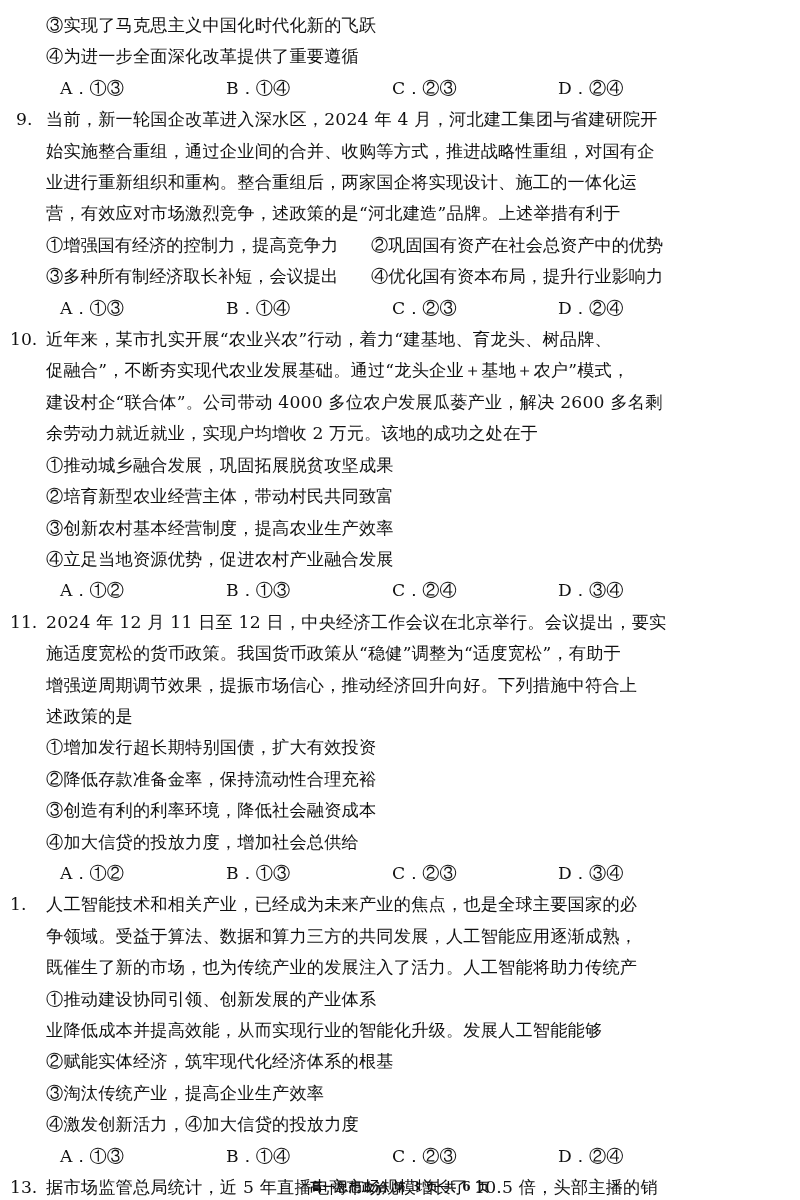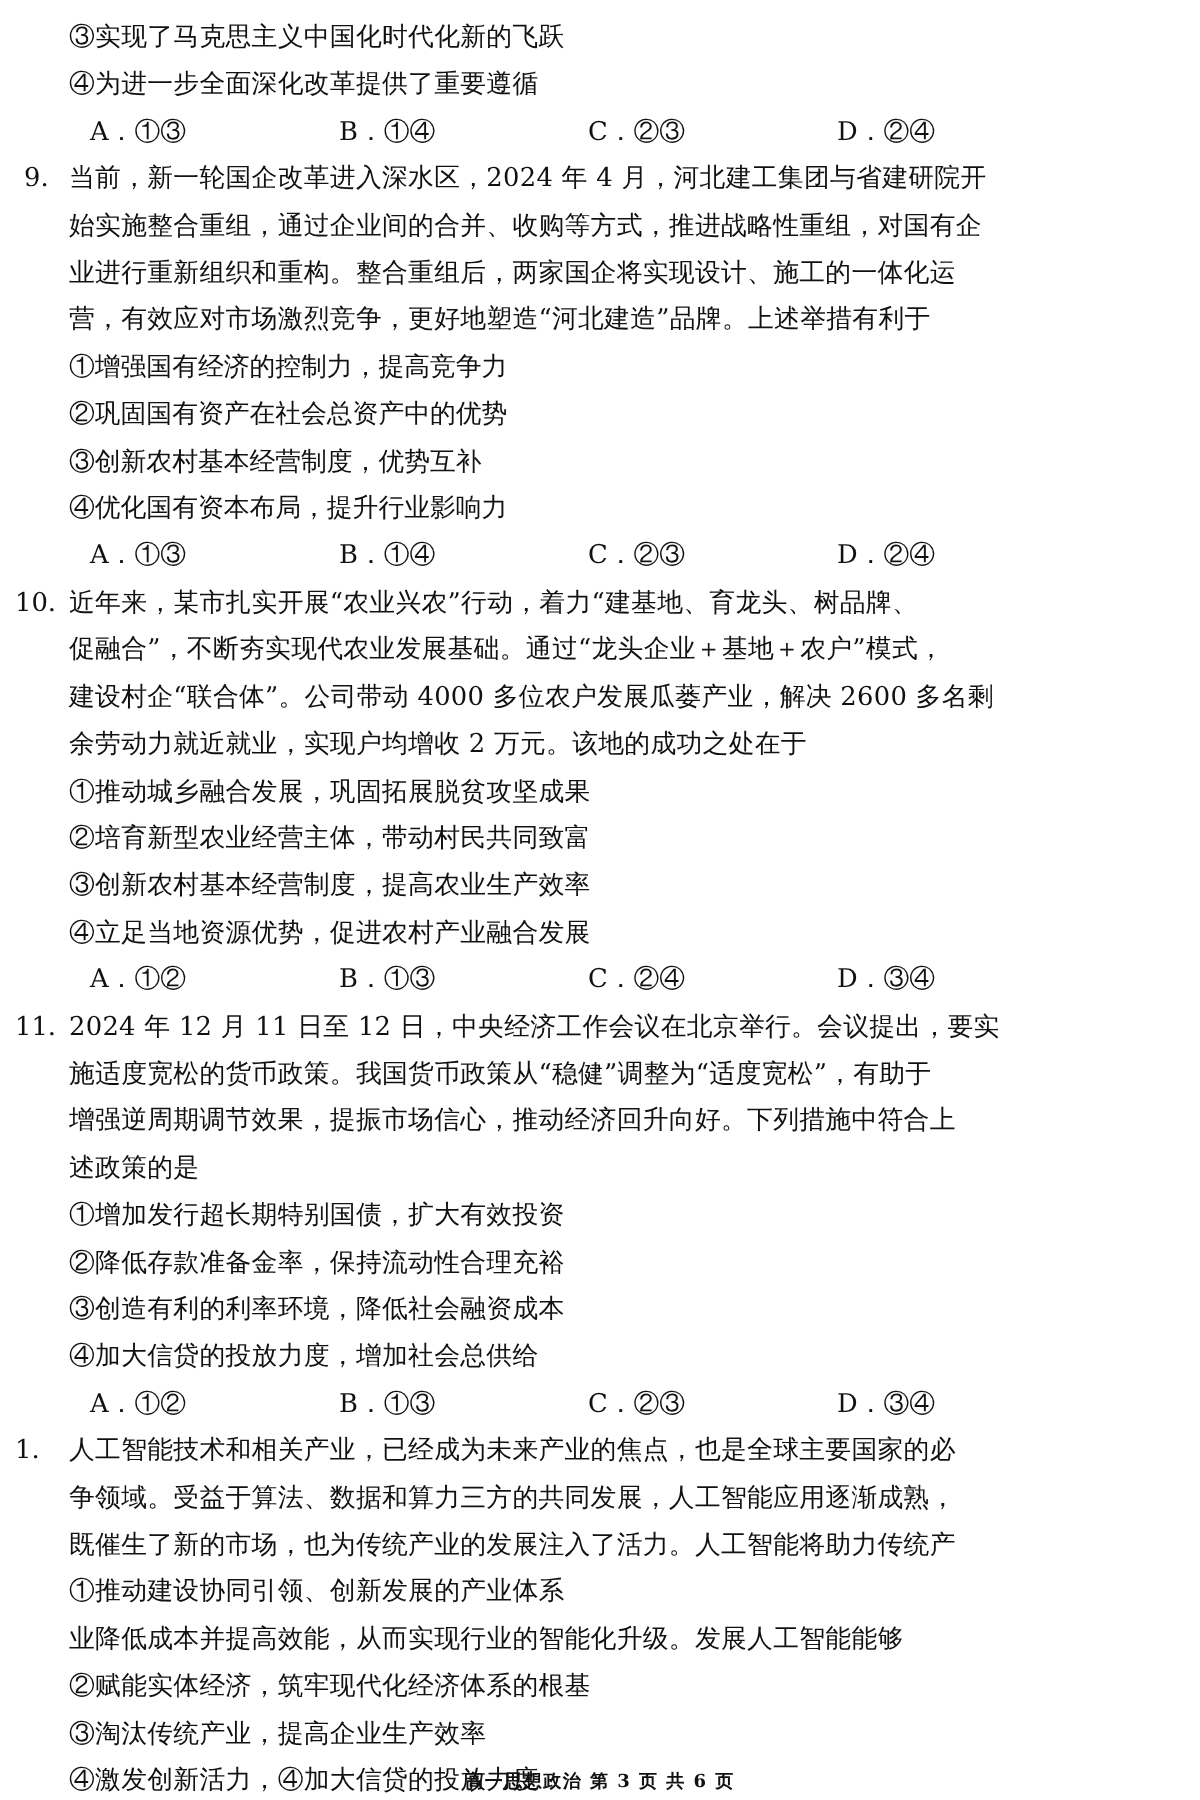--- a/index.html
+++ b/index.html
@@ -57,21 +57,20 @@
   }
   .optA { width: 166px; padding-left: 14px; }
   .optB { width: 166px; }
   .optC { width: 166px; }
   .optD { width: 140px; }
   .sub-two {
     display: flex;
     font-size: 17.2px;
     line-height: 31.4px;
     white-space: pre;
-    flex-direction: column;
   }
   .sub-two .left { width: 325px; }
   .footer {
     position: absolute;
     left: 0;
     right: 0;
     bottom: 4px;
     text-align: center;
     font-size: 12px;
     font-weight: bold;
@@ -93,27 +92,27 @@
       <span class="optC">C．②③</span>
       <span class="optD">D．②④</span>
     </div>
   </div>
 
   <div class="q">
     <span class="qnum">9.</span>
     <div class="line">当前，新一轮国企改革进入深水区，2024 年 4 月，河北建工集团与省建研院开</div>
     <div class="line">始实施整合重组，通过企业间的合并、收购等方式，推进战略性重组，对国有企</div>
     <div class="line">业进行重新组织和重构。整合重组后，两家国企将实现设计、施工的一体化运</div>
-    <div class="line">营，有效应对市场激烈竞争，更好地塑造“河北建造”品牌。上述举措有利于</div>
+    <div class="line">营，有效应对市场激烈竞争，述政策的是“河北建造”品牌。上述举措有利于</div>
     <div class="sub-two">
       <span class="left">①增强国有经济的控制力，提高竞争力</span>
       <span>②巩固国有资产在社会总资产中的优势</span>
     </div>
     <div class="sub-two">
-      <span class="left">③创新农村基本经营制度，优势互补</span>
+      <span class="left">③多种所有制经济取长补短，会议提出</span>
       <span>④优化国有资本布局，提升行业影响力</span>
     </div>
     <div class="opts">
       <span class="optA">A．①③</span>
       <span class="optB">B．①④</span>
       <span class="optC">C．②③</span>
       <span class="optD">D．②④</span>
     </div>
   </div>
 

